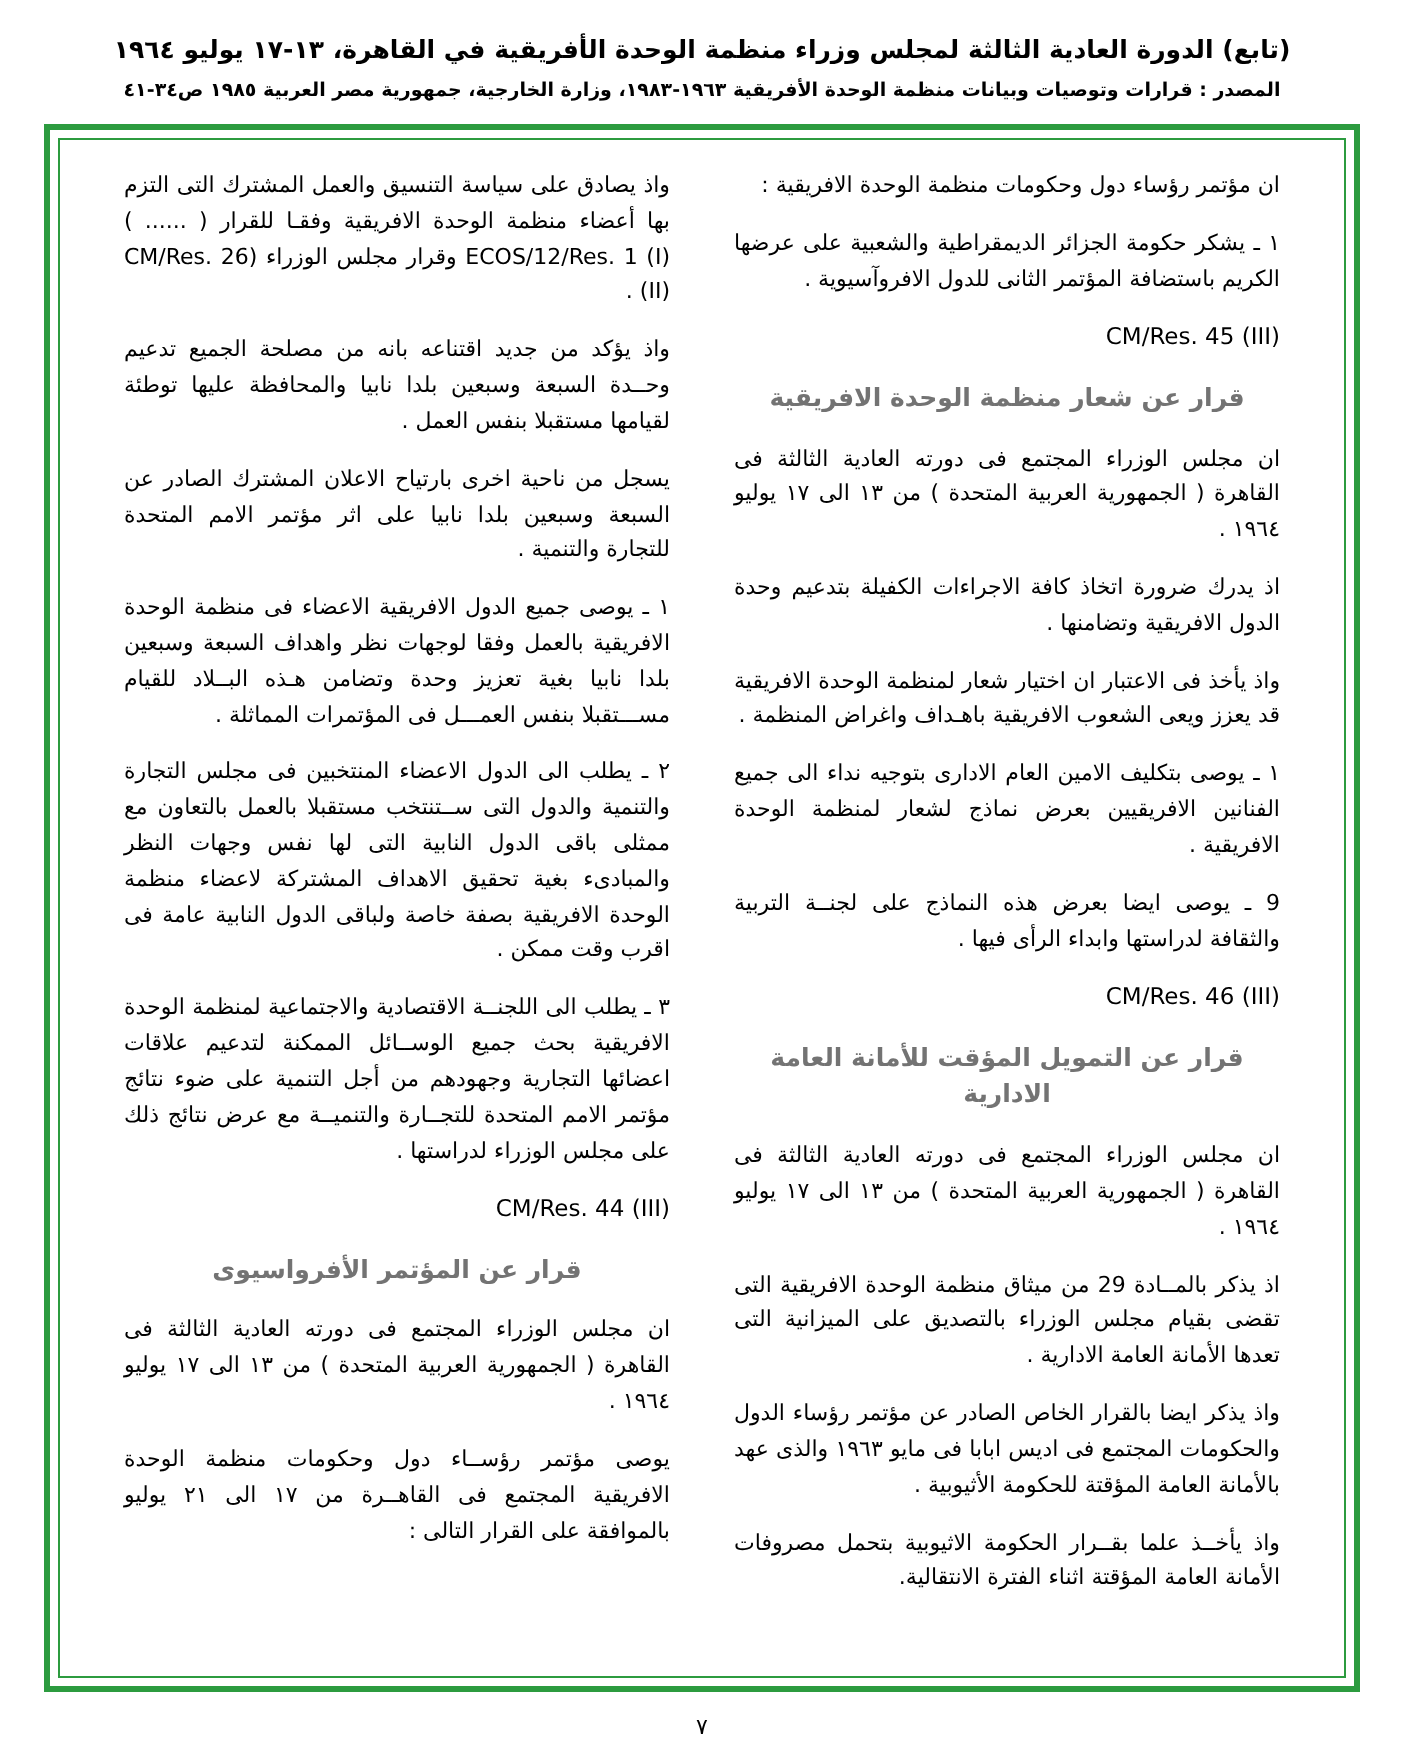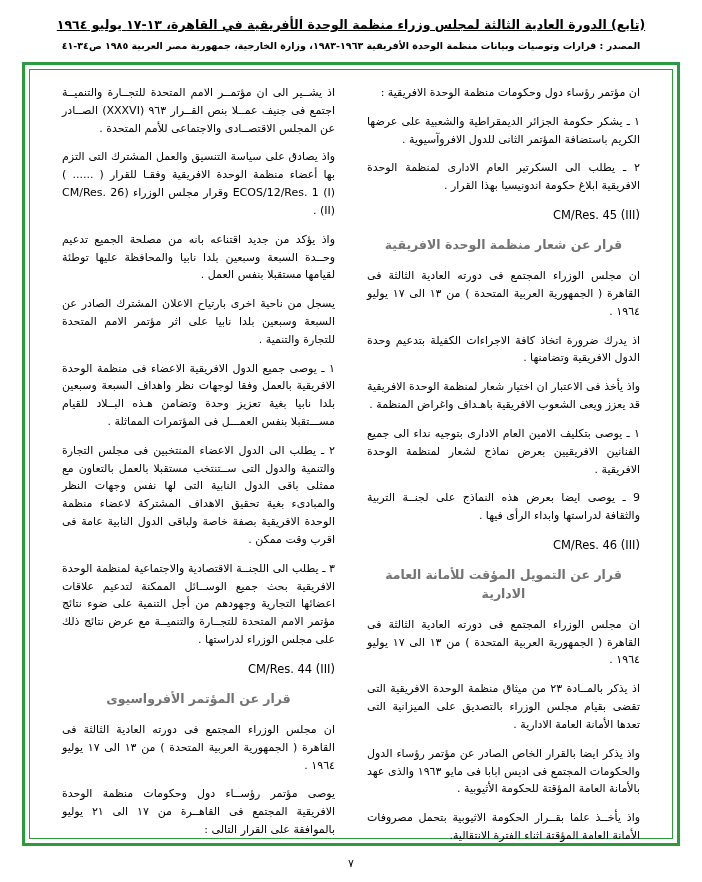--- a/index.html
+++ b/index.html
@@ -23,21 +23,20 @@
     position: relative;
   }
   .doc-title {
     text-align: center;
     font-size: 12.5px;
     font-weight: bold;
     line-height: 1.5;
     letter-spacing: 0.2px;
     margin: 2px 0 4px 0;
     color: #000;
-    text-decoration: underline;
   }
   .doc-source {
     text-align: center;
     font-size: 9.5px;
     font-weight: bold;
     line-height: 1.4;
     margin: 0 0 8px 0;
     color: #000;
   }
   .frame {
@@ -112,44 +111,42 @@
 
   <div class="doc-title">(تابع) الدورة العادية الثالثة لمجلس وزراء منظمة الوحدة الأفريقية في القاهرة، ١٣-١٧ يوليو ١٩٦٤</div>
   <div class="doc-source">المصدر : قرارات وتوصيات وبيانات منظمة الوحدة الأفريقية ١٩٦٣-١٩٨٣، وزارة الخارجية، جمهورية مصر العربية ١٩٨٥ ص٣٤-٤١</div>
 
   <div class="frame">
     <div class="frame-inner">
 
       <div class="col right">
         <p class="body">ان مؤتمر رؤساء دول وحكومات منظمة الوحدة الافريقية :</p>
         <p class="body">١ ـ يشكر حكومة الجزائر الديمقراطية والشعبية على عرضها الكريم باستضافة المؤتمر الثانى للدول الافروآسيوية .</p>
-        <p class="body">٢ ـ يطلب الى السكرتير العام الادارى لمنظمة الوحدة الافريقية ابلاغ حكومة اندونيسيا بهذا القرار .</p>
 
         <p class="ref ltrline">CM/Res. 45 (III)</p>
 
         <h2 class="section">قرار عن شعار منظمة الوحدة الافريقية</h2>
 
         <p class="body">ان مجلس الوزراء المجتمع فى دورته العادية الثالثة فى القاهرة ( الجمهورية العربية المتحدة ) من ١٣ الى ١٧ يوليو ١٩٦٤ .</p>
         <p class="body">اذ يدرك ضرورة اتخاذ كافة الاجراءات الكفيلة بتدعيم وحدة الدول الافريقية وتضامنها .</p>
         <p class="body">واذ يأخذ فى الاعتبار ان اختيار شعار لمنظمة الوحدة الافريقية قد يعزز ويعى الشعوب الافريقية باهـداف واغراض المنظمة .</p>
         <p class="body">١ ـ يوصى بتكليف الامين العام الادارى بتوجيه نداء الى جميع الفنانين الافريقيين بعرض نماذج لشعار لمنظمة الوحدة الافريقية .</p>
         <p class="body">9 ـ يوصى ايضا بعرض هذه النماذج على لجنــة التربية والثقافة لدراستها وابداء الرأى فيها .</p>
 
         <p class="ref ltrline">CM/Res. 46 (III)</p>
 
         <h2 class="section">قرار عن التمويل المؤقت للأمانة العامة الادارية</h2>
 
         <p class="body">ان مجلس الوزراء المجتمع فى دورته العادية الثالثة فى القاهرة ( الجمهورية العربية المتحدة ) من ١٣ الى ١٧ يوليو ١٩٦٤ .</p>
-        <p class="body">اذ يذكر بالمــادة ٢٣ من ميثاق منظمة الوحدة الافريقية التى تقضى بقيام مجلس الوزراء بالتصديق على الميزانية التى تعدها الأمانة العامة الادارية .</p>
+        <p class="body">اذ يذكر بالمــادة 29 من ميثاق منظمة الوحدة الافريقية التى تقضى بقيام مجلس الوزراء بالتصديق على الميزانية التى تعدها الأمانة العامة الادارية .</p>
         <p class="body">واذ يذكر ايضا بالقرار الخاص الصادر عن مؤتمر رؤساء الدول والحكومات المجتمع فى اديس ابابا فى مايو ١٩٦٣ والذى عهد بالأمانة العامة المؤقتة للحكومة الأثيوبية .</p>
         <p class="body">واذ يأخــذ علما بقــرار الحكومة الاثيوبية بتحمل مصروفات الأمانة العامة المؤقتة اثناء الفترة الانتقالية.</p>
       </div>
 
       <div class="col left">
-        <p class="body">اذ يشــير الى ان مؤتمــر الامم المتحدة للتجــارة والتنميــة اجتمع فى جنيف عمــلا بنص القــرار ٩٦٣ (XXXVI) الصــادر عن المجلس الاقتصــادى والاجتماعى للأمم المتحدة .</p>
         <p class="body">واذ يصادق على سياسة التنسيق والعمل المشترك التى التزم بها أعضاء منظمة الوحدة الافريقية وفقـا للقرار ( ...... ) ECOS/12/Res. 1 (I) وقرار مجلس الوزراء (CM/Res. 26 (II) .</p>
         <p class="body">واذ يؤكد من جديد اقتناعه بانه من مصلحة الجميع تدعيم وحــدة السبعة وسبعين بلدا نابيا والمحافظة عليها توطئة لقيامها مستقبلا بنفس العمل .</p>
         <p class="body">يسجل من ناحية اخرى بارتياح الاعلان المشترك الصادر عن السبعة وسبعين بلدا نابيا على اثر مؤتمر الامم المتحدة للتجارة والتنمية .</p>
         <p class="body">١ ـ يوصى جميع الدول الافريقية الاعضاء فى منظمة الوحدة الافريقية بالعمل وفقا لوجهات نظر واهداف السبعة وسبعين بلدا نابيا بغية تعزيز وحدة وتضامن هـذه البــلاد للقيام مســـتقبلا بنفس العمـــل فى المؤتمرات المماثلة .</p>
         <p class="body">٢ ـ يطلب الى الدول الاعضاء المنتخبين فى مجلس التجارة والتنمية والدول التى ســتنتخب مستقبلا بالعمل بالتعاون مع ممثلى باقى الدول النابية التى لها نفس وجهات النظر والمبادىء بغية تحقيق الاهداف المشتركة لاعضاء منظمة الوحدة الافريقية بصفة خاصة ولباقى الدول النابية عامة فى اقرب وقت ممكن .</p>
         <p class="body">٣ ـ يطلب الى اللجنــة الاقتصادية والاجتماعية لمنظمة الوحدة الافريقية بحث جميع الوســائل الممكنة لتدعيم علاقات اعضائها التجارية وجهودهم من أجل التنمية على ضوء نتائج مؤتمر الامم المتحدة للتجــارة والتنميــة مع عرض نتائج ذلك على مجلس الوزراء لدراستها .</p>
 
         <p class="ref ltrline">CM/Res. 44 (III)</p>
 
         <h2 class="section">قرار عن المؤتمر الأفرواسيوى</h2>

